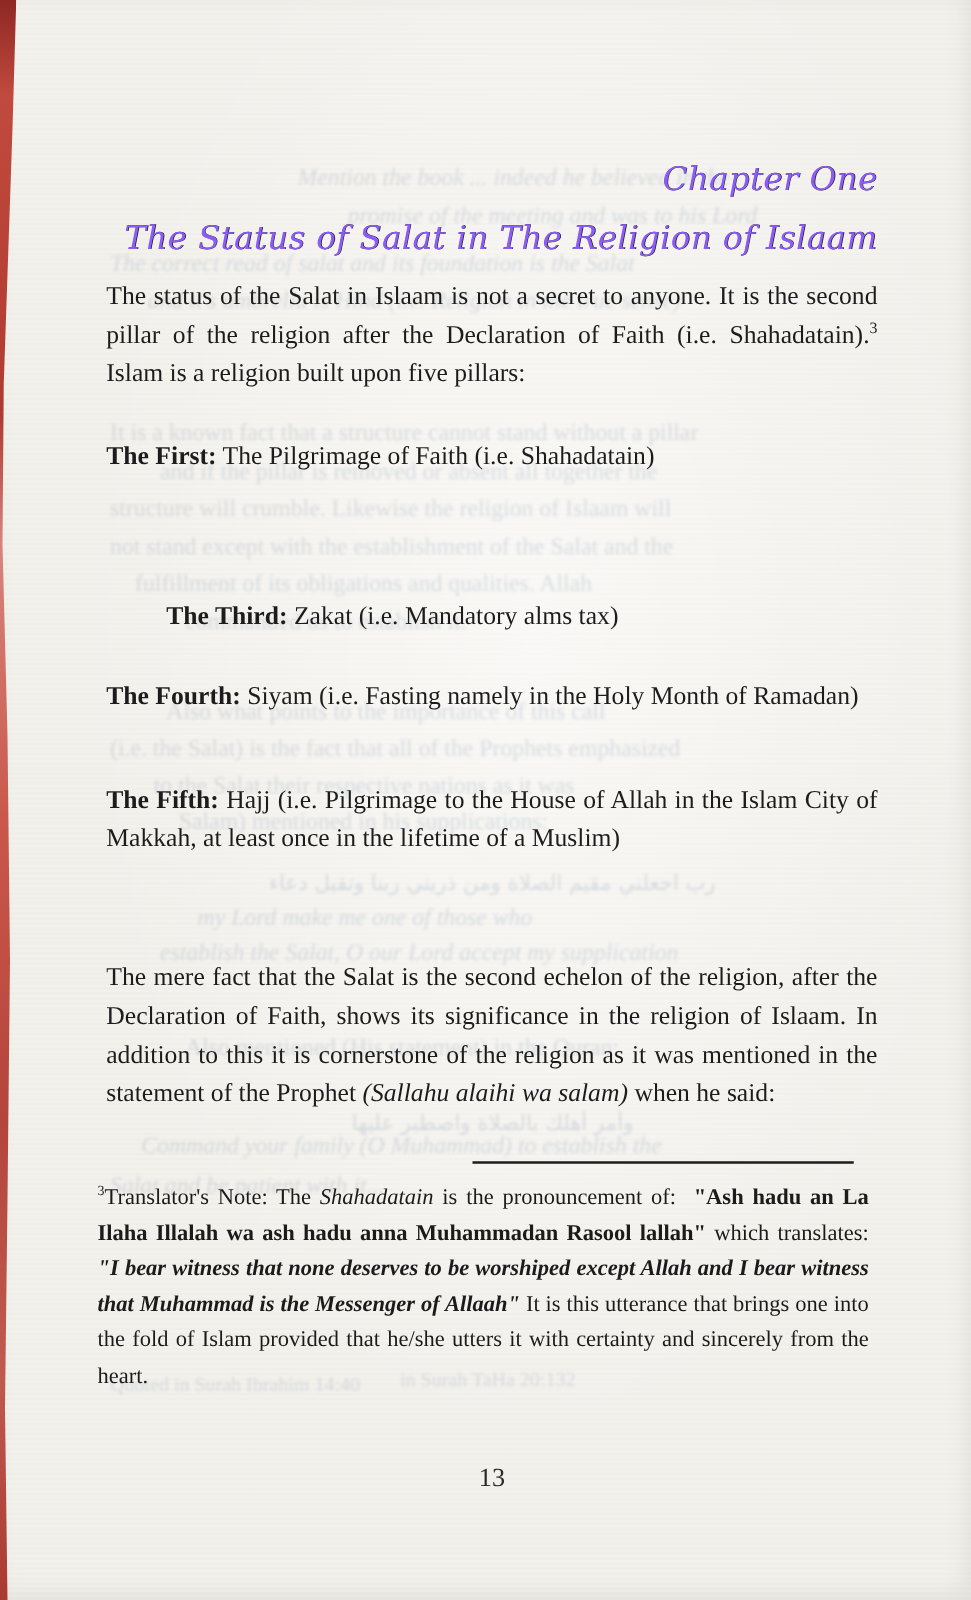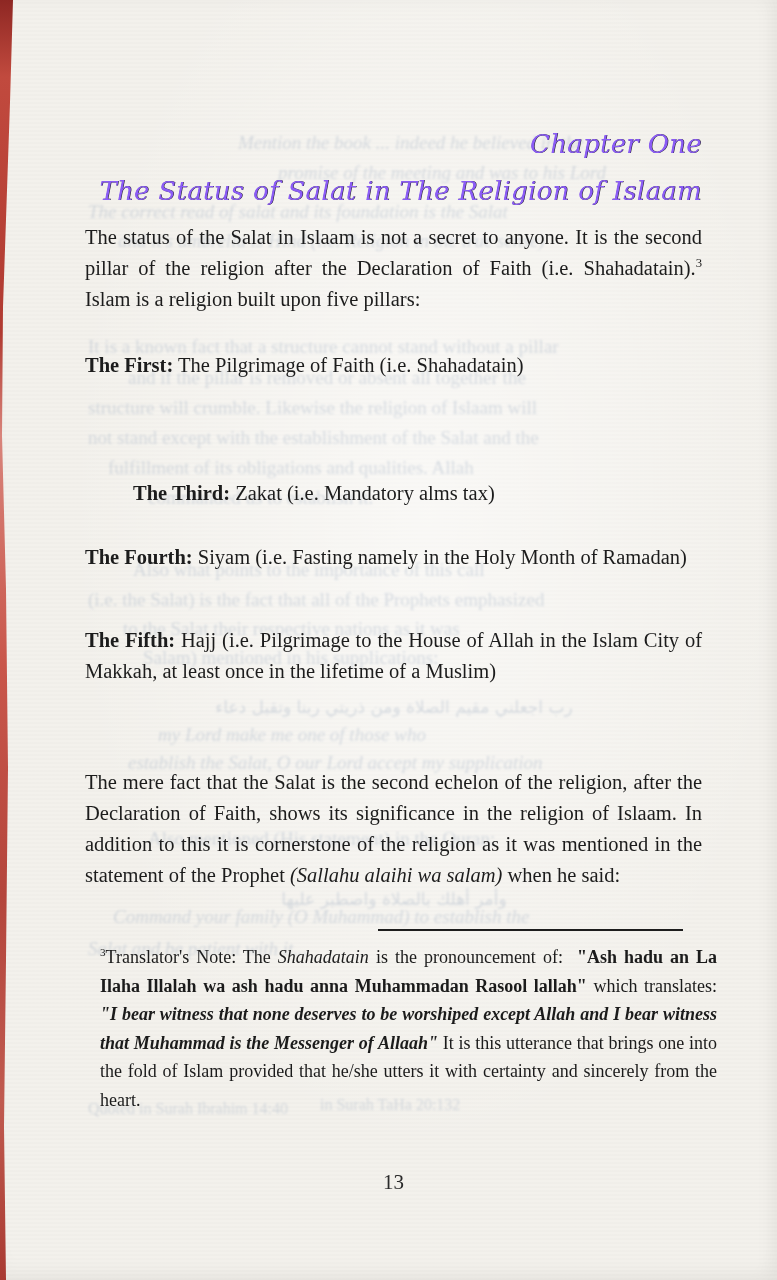--- a/index.html
+++ b/index.html
@@ -32,21 +32,21 @@
   .content{position:absolute;left:0;top:0;width:777px;height:1280px;z-index:2;}
   .heading{position:absolute;left:85px;width:617px;text-align:right;
     font-family:"DejaVu Serif", serif;font-style:italic;font-weight:normal;
     font-size:26px;letter-spacing:0.3px;color:#8b5cf6;
     text-shadow:0.5px 0 0 #151515;}
   .body-text{position:absolute;left:85px;width:617px;margin:0;
     font-size:20.5px;line-height:31px;text-align:justify;color:#1c1c1c;}
   .body-text sup{font-size:0.62em;vertical-align:super;line-height:0;}
   .pillar b{font-weight:bold;}
   .fn-rule{position:absolute;left:378px;top:929px;width:305px;height:2.4px;background:#1d1d1d;}
-  .footnote{position:absolute;left:100px;top:943px;width:617px;margin:0;
+  .footnote{position:absolute;left:78px;top:943px;width:617px;margin:0;
     font-size:18px;line-height:28.5px;text-align:justify;color:#1b1b1b;}
   .footnote sup{font-size:0.62em;vertical-align:super;line-height:0;}
   .footnote .b{font-weight:bold;}
   .footnote .i{font-style:italic;}
   .footnote .bi{font-weight:bold;font-style:italic;}
   .page-number{position:absolute;left:85px;top:1170px;width:617px;
     text-align:center;font-size:21px;color:#2a2a2a;}
 </style>
 </head>
 <body>

